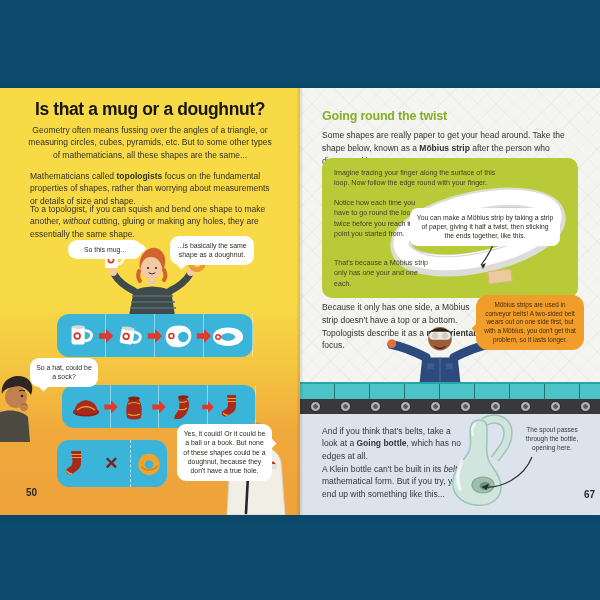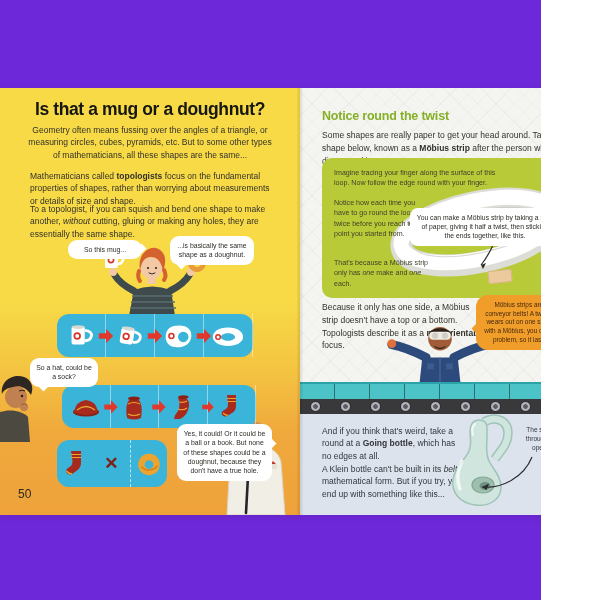--- a/index.html
+++ b/index.html
@@ -1,19 +1,19 @@
 <!DOCTYPE html>
 <html><head>
 <meta charset="utf-8">
 <style>
   * { margin:0; padding:0; box-sizing:border-box; }
   html,body { background:#ffffff; }
   .canvas {
-    position:relative; width:541px; height:600px; overflow:hidden;
-    background:#6d28d9;
+    position:relative; width:600px; height:600px; overflow:hidden;
+    background:#0c4a6e;
     font-family:"Liberation Sans", sans-serif;
     color:#33312b;
   }
   .spread { position:absolute; left:0; top:88px; width:600px; height:427px; box-shadow:0 2px 8px rgba(0,0,0,0.08); }
   .page { position:absolute; top:0; height:427px; overflow:hidden; }
   .page-left {
     left:0; width:300px;
     background:linear-gradient(180deg,#f7da46 0%,#f7da46 50%,#f4c441 66%,#f0a93c 80%,#efa23b 100%);
   }
   .page-right {
@@ -55,21 +55,21 @@
   .panel3 { left:57px; top:352px; width:110px; height:47px; }
   .cell { flex:1; display:flex; align-items:center; justify-content:center; position:relative;
     border-right:1px solid rgba(255,255,255,0.45); }
   .cell:last-child { border-right:none; }
   .panel3 .cell { border-right:none; }
   .panel3 .cell.dash { border-right:1px dashed rgba(255,255,255,0.65); }
   .m-arrow { position:absolute; top:50%; transform:translate(-50%,-50%); z-index:4; }
   .a25 { left:25%; } .a50 { left:50%; } .a75 { left:75%; }
   .cross { font-size:17px; font-weight:bold; color:#7e2015; }
 
-  .pagenum { position:absolute; font-size:12px; font-weight:normal; color:#2b2a25; z-index:30; }
+  .pagenum { position:absolute; font-size:10px; font-weight:bold; color:#2b2a25; z-index:30;margin-left:8px; }
   .lp-pagenum { left:18px; top:399px; }
   .rp-pagenum { left:276px; top:401px; }
 
   
   .rp-title { position:absolute; left:22px; top:21px; font-size:12.5px; font-weight:bold;
     color:#85b027; letter-spacing:-0.2px; }
   .rp-intro { position:absolute; left:22px; top:41px; width:252px; font-size:8.5px; line-height:1.5; }
 
   .green-panel { position:absolute; left:22px; top:70px; width:256px; height:140px;
     background:#b9ca39; border-radius:10px; color:#3e4028; z-index:2; }
@@ -280,42 +280,42 @@
         <circle cx="41" cy="15" r="1.2" fill="#26201a"></circle>
         <circle cx="49" cy="15" r="1.2" fill="#26201a"></circle>
         <path d="M30,60 C32,55 36,54 38,58 L36,95" fill="none" stroke="#26262a" stroke-width="2.6" stroke-linecap="round"></path>
         <circle cx="37" cy="59" r="3.6" fill="#c8895c"></circle>
       </svg>
 
       <div class="pagenum lp-pagenum">50</div>
     </section>
 
     <section class="page page-right">
-      <h2 class="rp-title">Notice round the twist</h2>
+      <h2 class="rp-title">Going round the twist</h2>
       <p class="rp-intro"><span>Some shapes are really paper to get your head around. Take the shape below, known as a </span><b>Möbius strip</b><span> after the person who discovered it.</span></p>
 
       <div class="green-panel">
         <svg class="mobius-svg" viewBox="0 0 192 120">
           <g transform="rotate(-12 96 60)">
             <ellipse cx="96" cy="60" rx="78" ry="30" fill="none" stroke="#dddDD8" stroke-width="22"></ellipse>
             <ellipse cx="96" cy="58" rx="78" ry="29" fill="none" stroke="#ffffff" stroke-width="15"></ellipse>
             <ellipse cx="96" cy="60" rx="66" ry="21" fill="none" stroke="#c6c6c0" stroke-width="1" opacity="0.7"></ellipse>
           </g>
           <path d="M26,52 L48,36 L52,62 Z" fill="#ececе8" opacity="0.95"></path>
           <path d="M26,52 L48,36" stroke="#c6c6c0" stroke-width="1"></path>
         </svg>
         <div class="tape"></div>
         <p class="gp-text gp-text1">Imagine tracing your finger along the surface of this loop. Now follow the edge round with your finger.</p>
         <p class="gp-text gp-text2">Notice how each time you have to go round the loop twice before you reach the point you started from.</p>
         <div class="bubble gp-bubble"><span>You can make a Möbius strip by taking a strip of paper, giving it half a twist, then sticking the ends together, like this.</span></div>
         <svg class="gp-arrow-svg" viewBox="0 0 26 30">
           <path d="M20,1 C16,10 11,18 7,23" fill="none" stroke="#2c2c26" stroke-width="1.2"></path>
           <path d="M7,23 l5,-2 l-3,6 z" fill="#2c2c26"></path>
         </svg>
-        <p class="gp-text gp-text3"><span>That's because a Möbius strip only has </span><i>one</i><span> make and </span><i>one</i><span> each.</span></p>
+        <p class="gp-text gp-text3"><span>That's because a Möbius strip only has </span><i>one</i><span> your and </span><i>one</i><span> each.</span></p>
       </div>
 
       <p class="rp-para"><span>Because it only has one side, a Möbius strip doesn't have a top or a bottom. Topologists describe it as a </span><b>non-orientable</b><span> focus.</span></p>
 
       <div class="bubble orange-bubble"><span>Möbius strips are used in conveyor belts! A two-sided belt wears out on one side first, but with a Möbius, you don't get that problem, so it lasts longer.</span></div>
 
       <svg class="worker-svg" viewBox="0 0 108 64">
         <path d="M40,36 C30,31 16,25 5,23" stroke="#2c4a7c" stroke-width="9" fill="none" stroke-linecap="round"></path>
         <path d="M68,36 C78,31 92,25 103,23" stroke="#2c4a7c" stroke-width="9" fill="none" stroke-linecap="round"></path>
         <circle cx="5" cy="22" r="4.5" fill="#e0703c"></circle>
@@ -342,21 +342,21 @@
           <span class="roller"></span>
           <span class="roller"></span>
           <span class="roller"></span>
           <span class="roller"></span>
           <span class="roller"></span>
           <span class="roller"></span>
         </div>
       </div>
 
       <div class="bottom-panel">
-        <p class="bp-text bp-text1"><span>And if you think that's weird, take a round at a </span><b>Going bottle</b><span>, which has no edges at all.</span></p>
+        <p class="bp-text bp-text1"><span>And if you think that's belts, take a look at a </span><b>Going bottle</b><span>, which has no edges at all.</span></p>
         <p class="bp-text bp-text2"><span>A Klein bottle can't be built in its </span><i>belt</i><span> mathematical form. But if you try, you end up with something like this...</span></p>
 
         <svg class="klein-svg" viewBox="0 0 76 98">
           <path d="M42,9 C54,2 66,8 66,20 C66,32 58,38 53,46" fill="none" stroke="#9ec4b8" stroke-width="9.5"></path>
           <path d="M42,9 C54,2 66,8 66,20 C66,32 58,38 53,46" fill="none" stroke="#cfe5dd" stroke-width="6.5"></path>
           <path d="M37,7 C31,7 28,12 28,18 C28,25 30,31 27,38 C23,47 13,54 11,66 C9,80 18,90 33,92 C48,94 59,86 59,74 C59,63 51,56 47,48 C43,40 45,31 45,23 L45,15 C45,10 42,7 37,7 Z" fill="#cfe5dd" stroke="#9ec4b8" stroke-width="1.5"></path>
           <ellipse cx="41" cy="72" rx="11" ry="8" fill="#9fbfae" stroke="#86a896" stroke-width="1.2"></ellipse>
           <ellipse cx="43" cy="73" rx="5.5" ry="4" fill="#6f9181"></ellipse>
           <path d="M20,48 C16,56 14,66 18,76" stroke="#ffffff" stroke-width="3.5" fill="none" opacity="0.7" stroke-linecap="round"></path>
           <path d="M33,11 C30,13 30,18 31,22" stroke="#ffffff" stroke-width="2.2" fill="none" opacity="0.7" stroke-linecap="round"></path>

